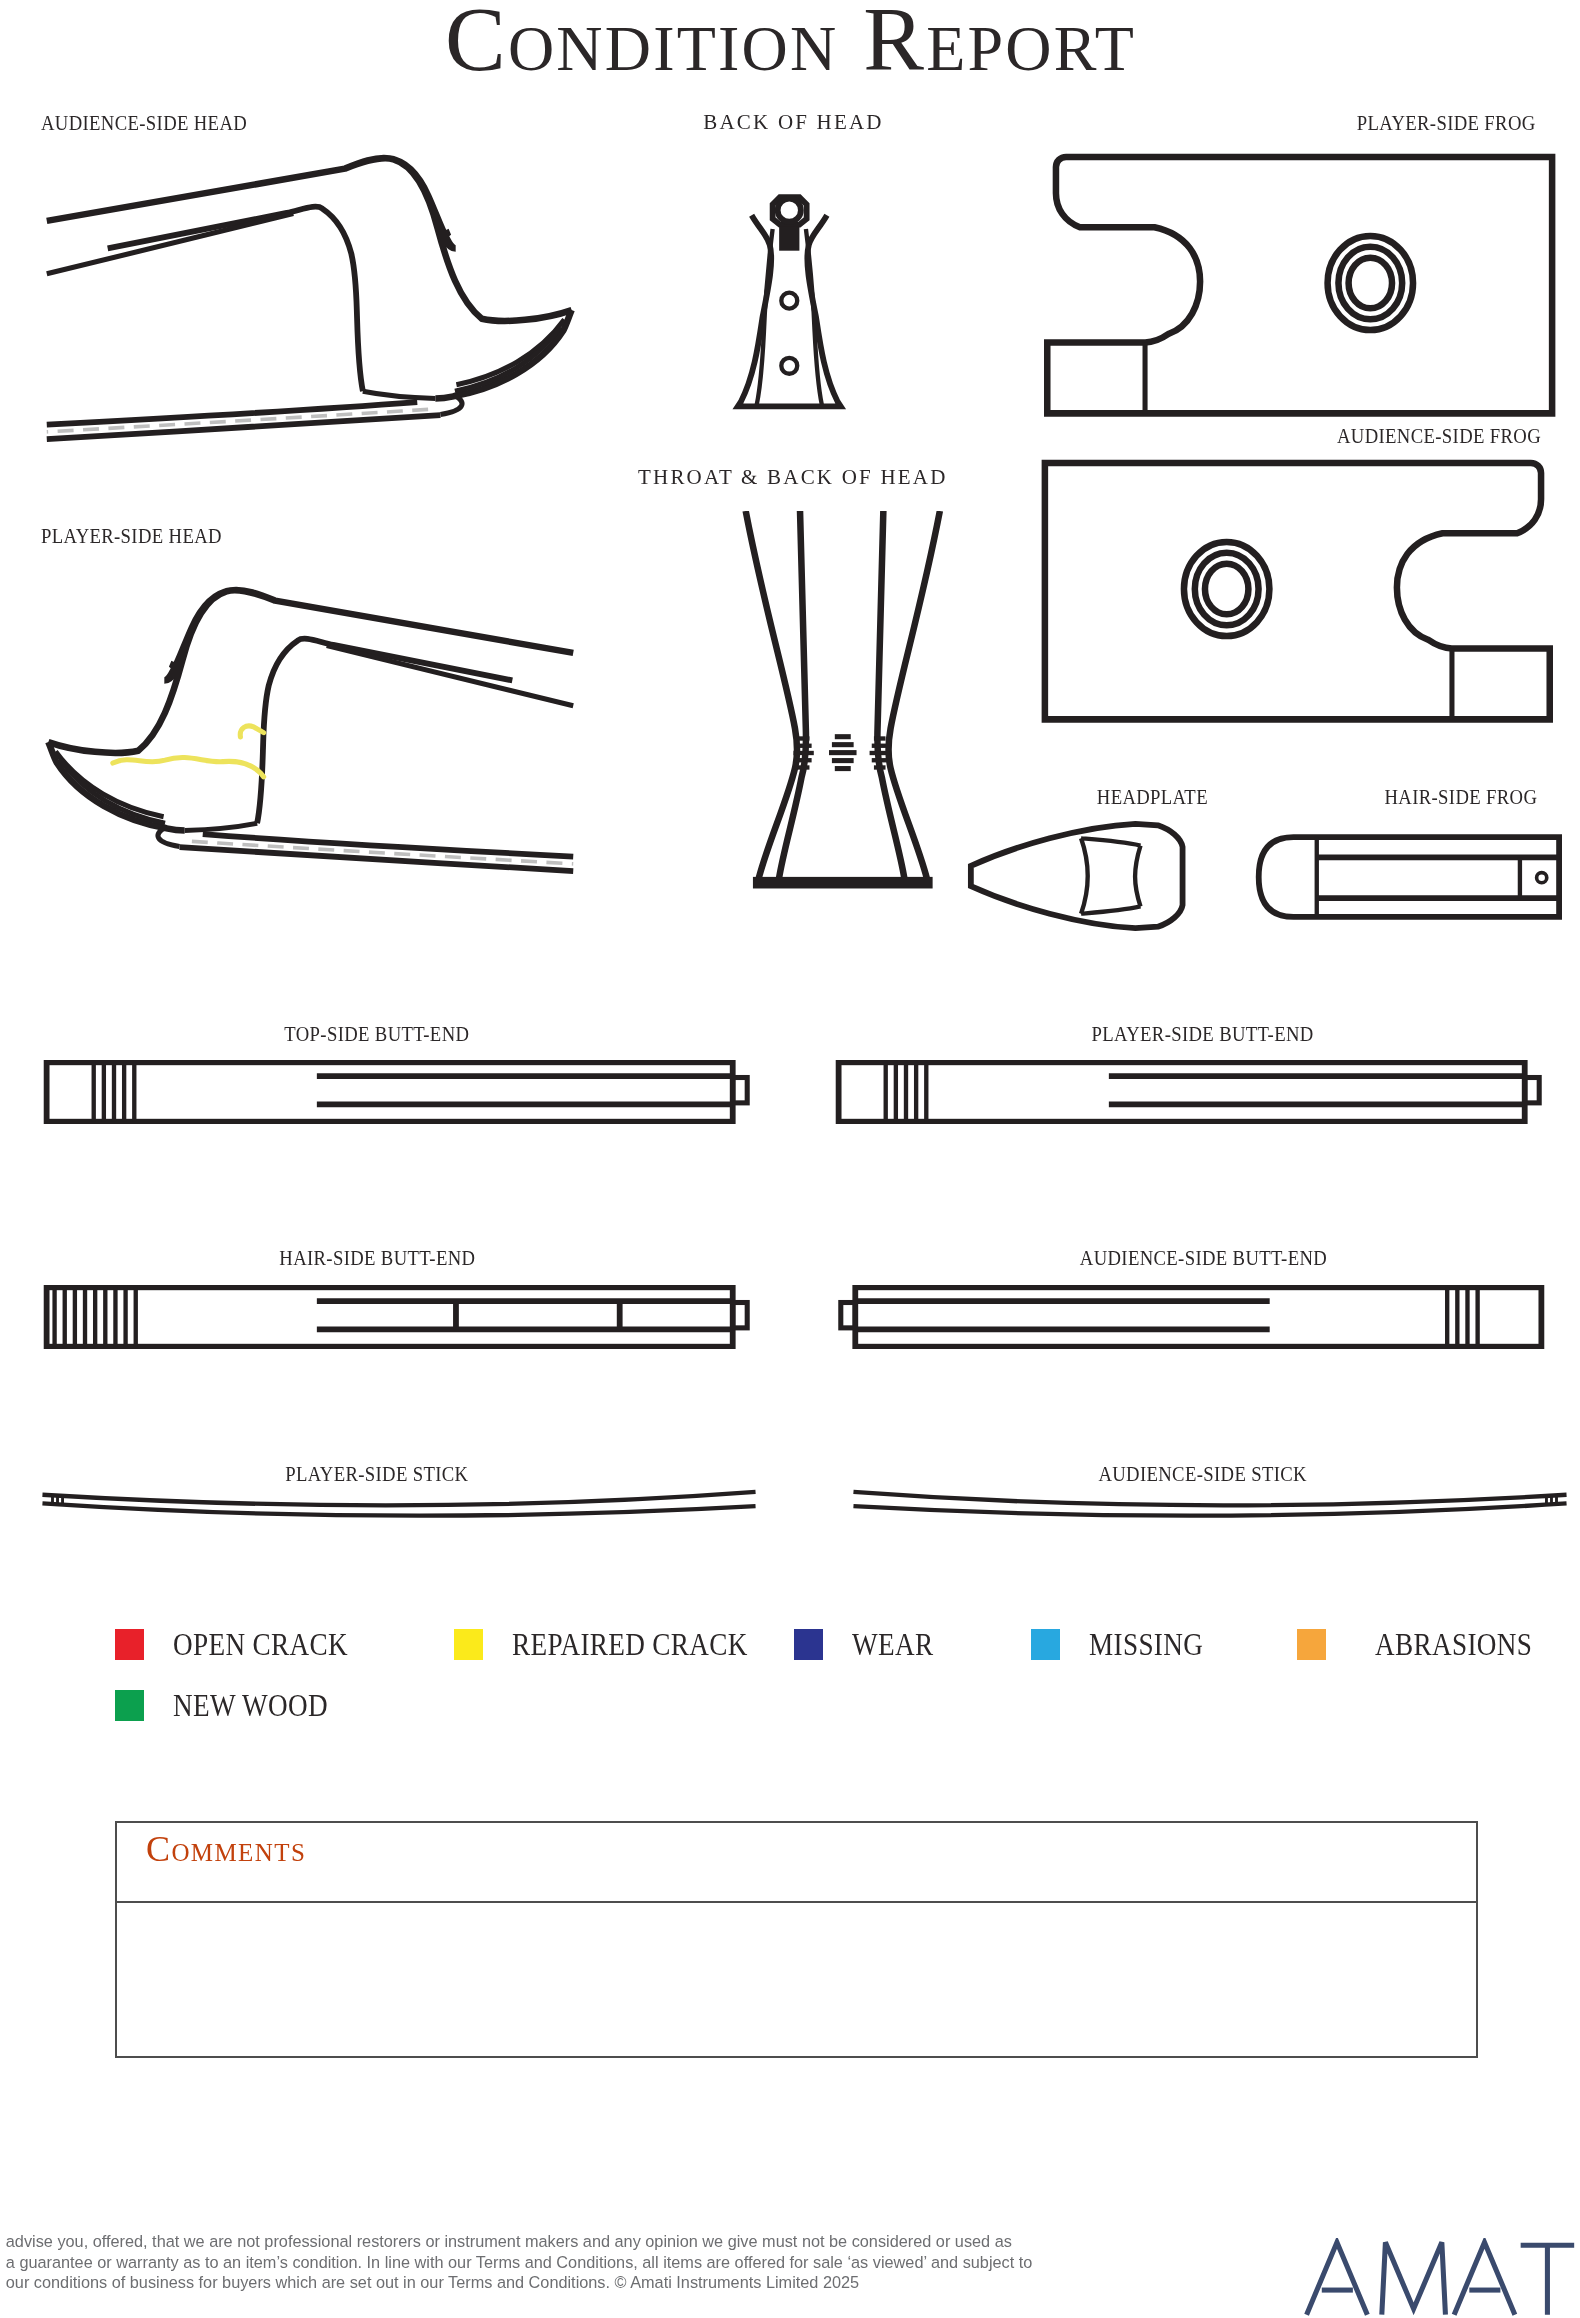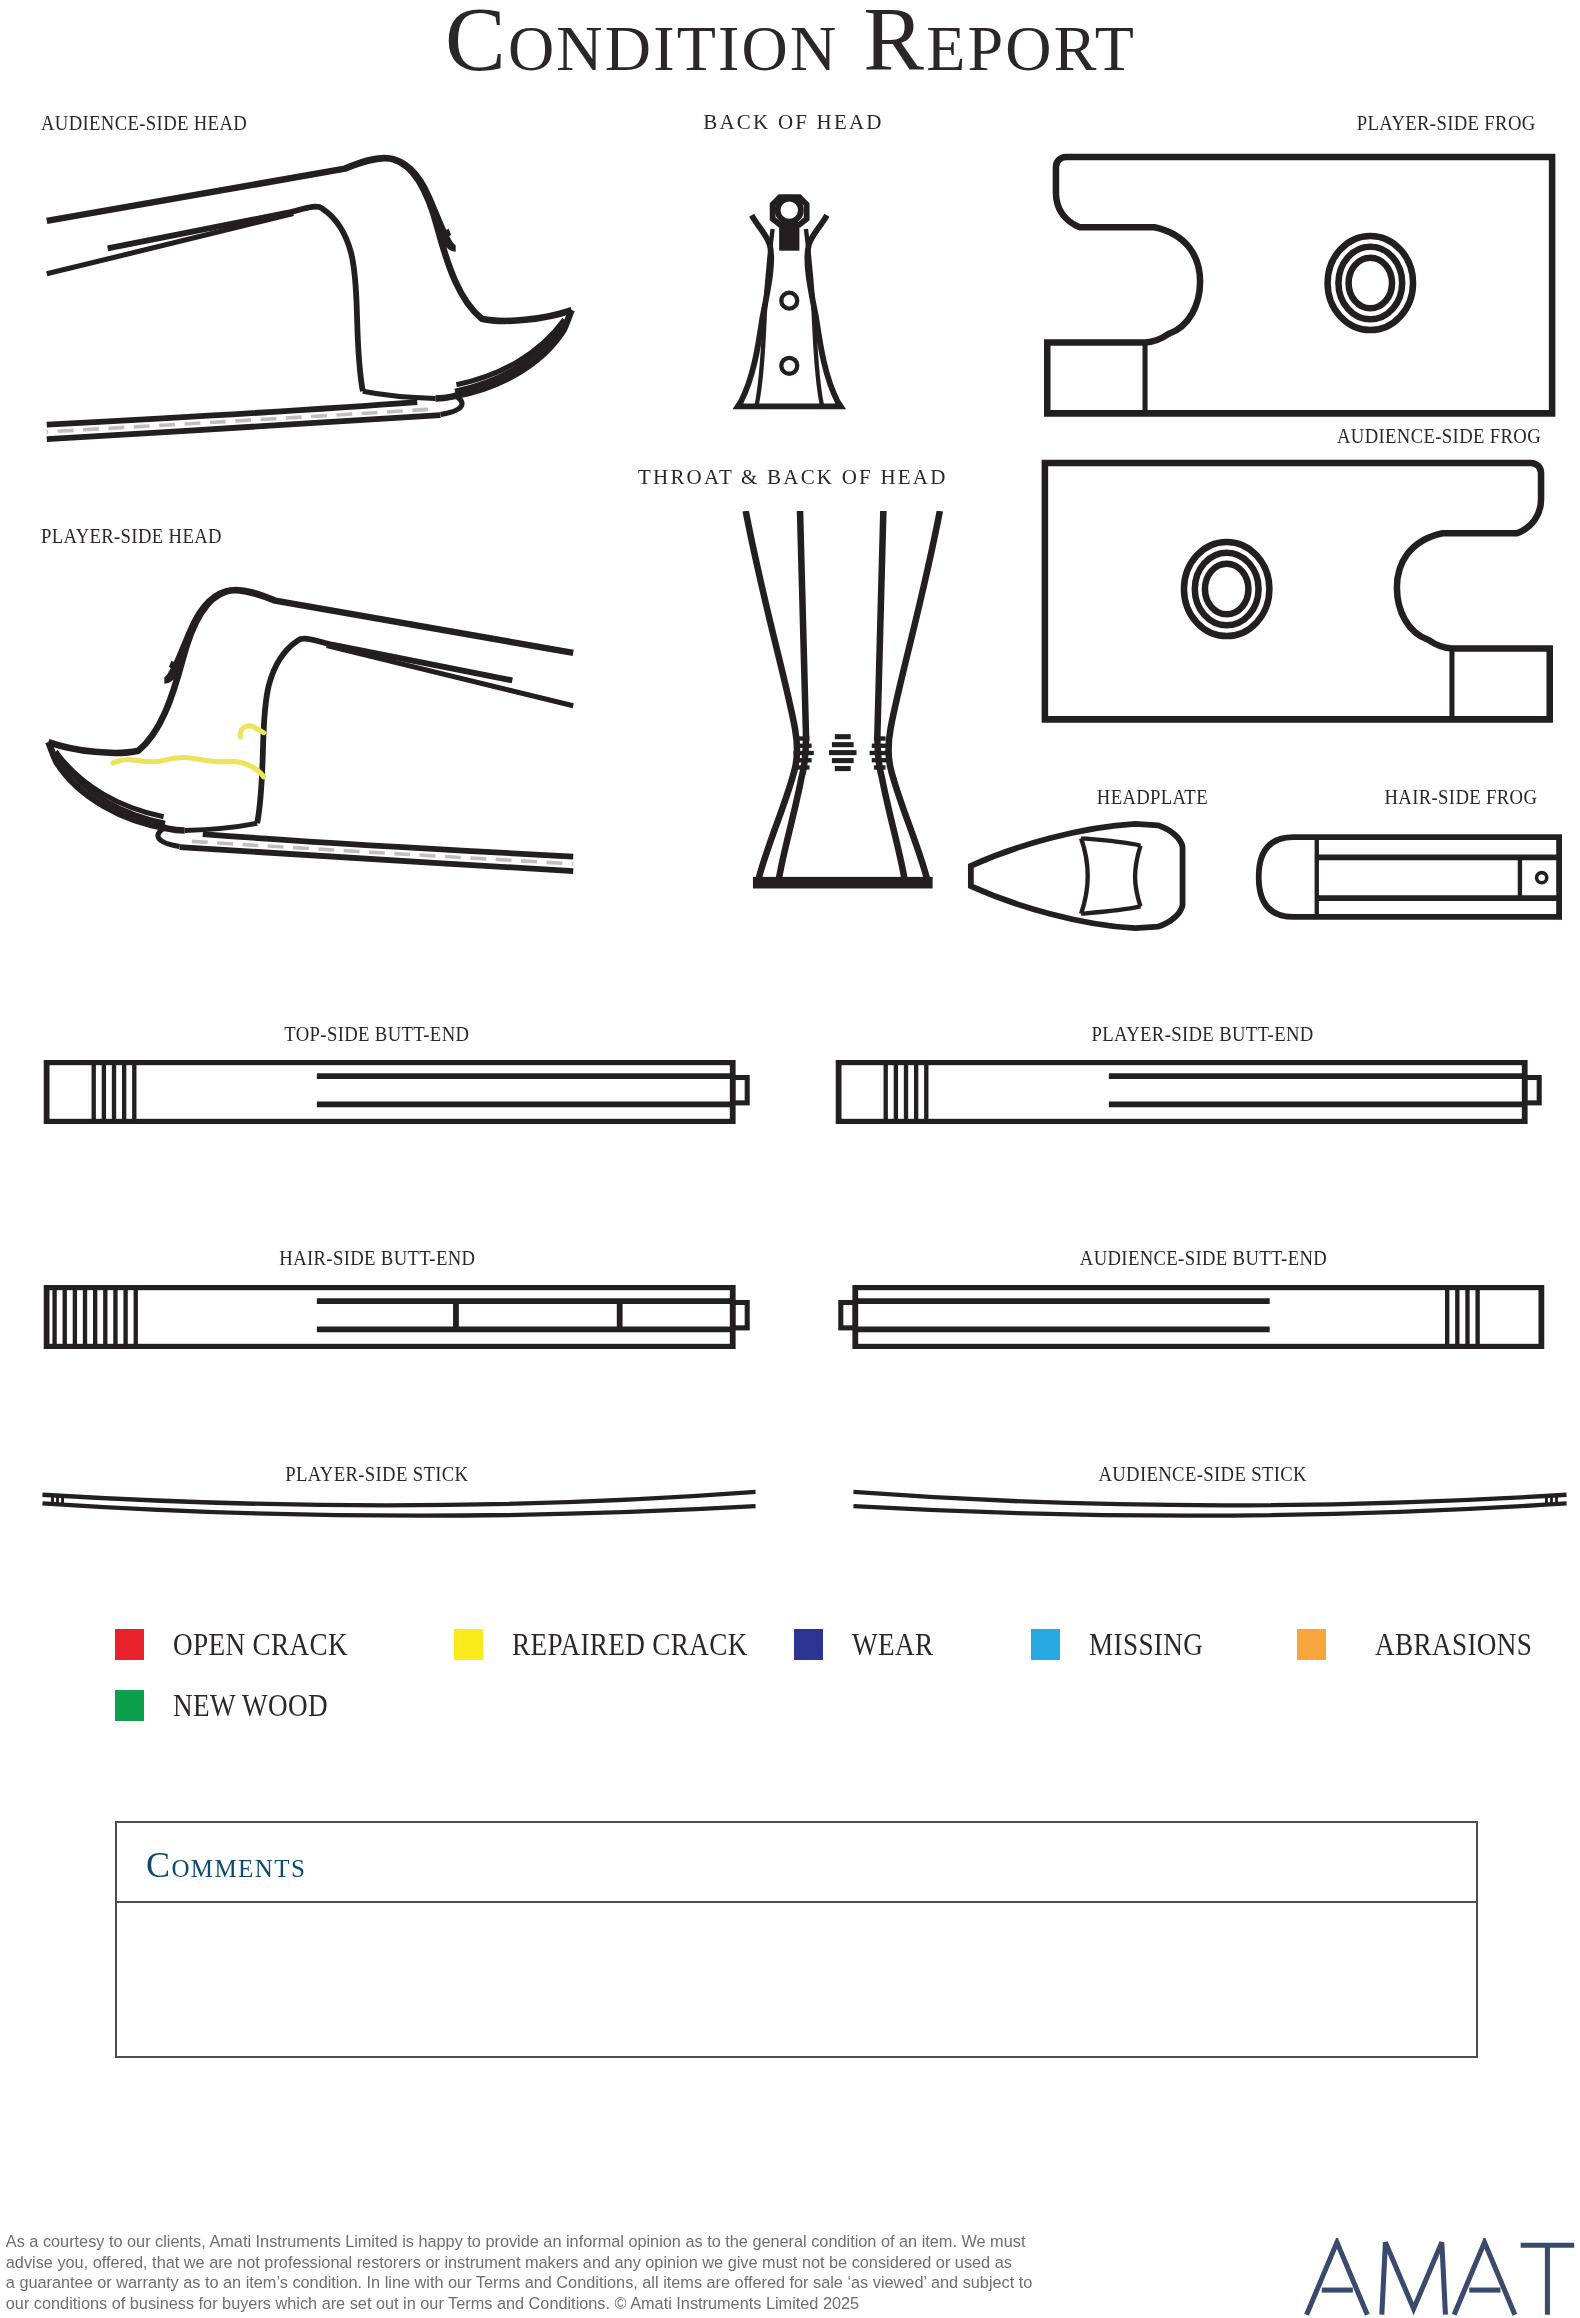--- a/index.html
+++ b/index.html
@@ -18,21 +18,21 @@
   
   .legend-item{position:absolute;display:flex;align-items:center;}
   .legend-sq{width:29px;height:31px;flex:0 0 auto;}
   .legend-label{font-size:32px;letter-spacing:0.4px;margin-left:29px;transform:scaleX(.85);
                 transform-origin:left center;white-space:nowrap;color:#2b2728;}
   
   .comments{left:115px;top:1821px;width:1363px;height:237px;border:2.9px solid var(--box,#4D4D4D);
             box-sizing:border-box;background:#fff;}
   .comments-header{height:80px;border-bottom:2.9px solid var(--box,#4D4D4D);box-sizing:border-box;}
   .comments-title{font-size:36px;font-variant:small-caps;letter-spacing:1.4px;
-                  padding:21px 0 0 29px;color:#0c4a6e;}
+                  padding:5px 0 0 29px;color:#c2410c;}
   .comments-body{height:151px;}
   
   .footer{left:5.8px;top:2231px;font-family:"Liberation Sans", sans-serif;font-size:16.3px;
           line-height:20.7px;color:var(--ftr,#6D6E71);}
   
   svg .st{fill:none;stroke:var(--ink,#231F20);stroke-linecap:butt;stroke-linejoin:miter;}
   svg .k9{stroke-width:9px;} svg .k8{stroke-width:8px;} svg .k7{stroke-width:7px;}
   svg .k6{stroke-width:6px;} svg .k5{stroke-width:5px;} svg .k4{stroke-width:4px;}
   svg .fill{fill:var(--ink,#231F20);stroke:none;}
   svg .dash{fill:none;stroke:#bfbfbf;stroke-width:5px;stroke-dasharray:22 13;}
@@ -256,21 +256,20 @@
   </div>
 
   <div class="abs comments">
     <div class="comments-header">
       <div class="comments-title">Comments</div>
     </div>
     <div class="comments-body"></div>
   </div>
 
   <div class="abs footer">
-    <div>As a courtesy to our clients, Amati Instruments Limited is happy to provide an informal opinion as to the general condition of an item. We must</div>
     <div>advise you, offered, that we are not professional restorers or instrument makers and any opinion we give must not be considered or used as</div>
     <div>a guarantee or warranty as to an item’s condition. In line with our Terms and Conditions, all items are offered for sale ‘as viewed’ and subject to</div>
     <div>our conditions of business for buyers which are set out in our Terms and Conditions. © Amati Instruments Limited 2025</div>
   </div>
 
   <svg class="abs" style="left:1299px;top:2238px;" width="290" height="81" viewBox="0 0 400 112" aria-label="AMATI">
     <path class="logo-st" d="M 10,106 L 52,6 L 94,106"></path>
     <path class="logo-st" d="M 31,72 L 74,72"></path>
     <path class="logo-st" d="M 114,106 L 119,6 L 158,98 L 197,6 L 202,106"></path>
     <path class="logo-st" d="M 214,106 L 256,6 L 298,106"></path>

